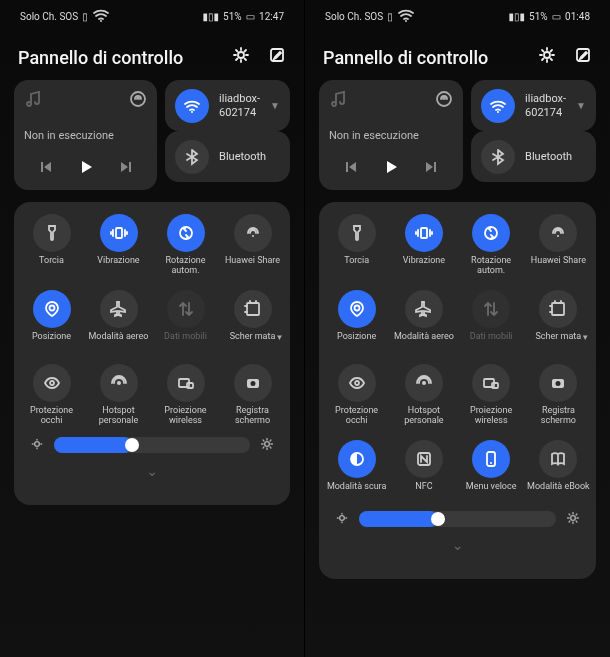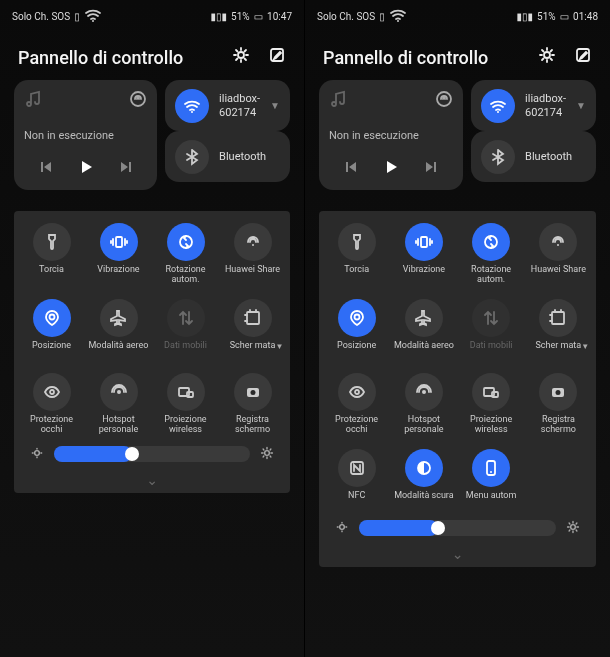--- a/index.html
+++ b/index.html
@@ -17,21 +17,21 @@
     height: 657px;
     background: linear-gradient(180deg, #0a0a0a 0%, #111 100%);
     position: relative;
     overflow: hidden;
   }
   .phone:first-child { border-right: 1px solid #000; }
   .status-bar {
     display: flex;
     justify-content: space-between;
     align-items: center;
-    padding: 6px 12px 2px;
+    padding: 6px 20px 2px;
     font-size: 10px;
     color: #ddd;
   }
   .status-left, .status-right { display: flex; align-items: center; gap: 4px; }
   .header {
     display: flex;
     align-items: center;
     justify-content: space-between;
     padding: 18px 18px 12px;
   }
@@ -62,24 +62,24 @@
   .circle-btn {
     width: 34px; height: 34px;
     border-radius: 50%;
     display: flex; align-items: center; justify-content: center;
     background: #3a3a3a;
   }
   .circle-btn.active { background: #2f6df6; }
   .wifi-label { font-size: 11px; color: #ddd; line-height: 1.2; flex: 1; }
   .chev { color: #888; font-size: 10px; margin-left: auto; }
   .toggles {
-    margin: 13px 14px 8px;
+    margin: 4px 14px 8px;
     background: #2a2a2a;
-    border-radius: 4px;
-    padding: 12px 6px 3px;
+    border-radius: 16px;
+    padding: 12px 6px 24px;
   }
   .toggle-grid {
     display: grid;
     grid-template-columns: repeat(4, 1fr);
     gap: 14px 4px;
   }
   .toggle-item {
     display: flex;
     flex-direction: column;
     align-items: center;
@@ -148,21 +148,21 @@
         <span>▯</span>
         <span style="color:#ccc"><svg class="icon" viewBox="0 0 18 18">
               <path stroke="currentColor" stroke-width="1.8" fill="none" stroke-linecap="round" d="M2 7a12 12 0 0 1 14 0M4 10a8 8 0 0 1 10 0M7 13a4 4 0 0 1 4 0"></path>
               <circle cx="9" cy="15" r="1" fill="currentColor"></circle>
             </svg></span>
       </div>
       <div class="status-right">
         <span>▮▯▮</span>
         <span>51%</span>
         <span>▭</span>
-        <span>10:47</span>
+        <span>12:47</span>
       </div>
     </div>
 
     <div class="header">
       <h1>Pannello di controllo</h1>
       <div class="header-icons">
         <span style="color:#eee"><svg class="icon" viewBox="0 0 18 18">
               <circle cx="9" cy="9" r="3" stroke="currentColor" stroke-width="1.8" fill="none" stroke-linecap="round"></circle>
               <path stroke="currentColor" stroke-width="1.8" fill="none" stroke-linecap="round" d="M9 2v2M9 14v2M2 9h2M14 9h2M4 4l1.5 1.5M12.5 12.5L14 14M4 14l1.5-1.5M12.5 5.5L14 4"></path>
             </svg></span>
@@ -523,45 +523,53 @@
     <div class="toggle-item">
       <div class="toggle-btn  " style="color:#ccc">
         <svg class="icon" viewBox="0 0 18 18">
                 <rect x="3" y="5" width="12" height="9" rx="2" fill="currentColor"></rect>
                 <circle cx="9" cy="9.5" r="2.5" fill="#2a2a2a"></circle>
               </svg>
       </div>
       <div class="toggle-label ">Registra schermo</div>
     </div>
     <div class="toggle-item">
+      <div class="toggle-btn active " style="color:#fff">
+        <svg class="icon" viewBox="0 0 18 18">
+                <circle cx="9" cy="9" r="6" stroke="currentColor" stroke-width="1.8" fill="none" stroke-linecap="round"></circle>
+                <path fill="currentColor" d="M9 3a6 6 0 0 0 0 12z"></path>
+              </svg>
+      </div>
+      <div class="toggle-label ">Modalità scura</div>
+    </div>
+    <div class="toggle-item">
       <div class="toggle-btn  " style="color:#ccc">
         <svg class="icon" viewBox="0 0 18 18">
                 <rect x="3" y="3" width="12" height="12" rx="2" stroke="currentColor" stroke-width="1.8" fill="none" stroke-linecap="round"></rect>
                 <path stroke="currentColor" stroke-width="1.8" fill="none" stroke-linecap="round" d="M6 12V6l6 6V6"></path>
               </svg>
       </div>
       <div class="toggle-label ">NFC</div>
     </div>
     <div class="toggle-item">
       <div class="toggle-btn active " style="color:#fff">
         <svg class="icon" viewBox="0 0 18 18">
-                <circle cx="9" cy="9" r="6" stroke="currentColor" stroke-width="1.8" fill="none" stroke-linecap="round"></circle>
-                <path fill="currentColor" d="M9 3a6 6 0 0 0 0 12z"></path>
-              </svg>
-      </div>
-      <div class="toggle-label ">Modalità scura</div>
-    </div>
-    <div class="toggle-item">
-      <div class="toggle-btn active " style="color:#fff">
-        <svg class="icon" viewBox="0 0 18 18">
                 <rect x="5" y="2" width="8" height="14" rx="2" stroke="currentColor" stroke-width="1.8" fill="none" stroke-linecap="round"></rect>
                 <circle cx="9" cy="13" r="1" fill="currentColor"></circle>
               </svg>
       </div>
-      <div class="toggle-label ">Menu autom</div>
+      <div class="toggle-label ">Menu veloce</div>
+    </div>
+    <div class="toggle-item">
+      <div class="toggle-btn  " style="color:#ccc">
+        <svg class="icon" viewBox="0 0 18 18">
+                <path stroke="currentColor" stroke-width="1.8" fill="none" stroke-linecap="round" d="M3 4v10a6 6 0 0 1 6 0V4a6 6 0 0 0-6 0zM15 4v10a6 6 0 0 0-6 0V4a6 6 0 0 1 6 0z"></path>
+              </svg>
+      </div>
+      <div class="toggle-label ">Modalità eBook</div>
     </div>
         </div>
       <div class="brightness">
         <span style="color:#aaa"><svg class="brightness-icon" viewBox="0 0 18 18">
               <circle cx="9" cy="9" r="3" stroke="currentColor" stroke-width="1.8" fill="none" stroke-linecap="round"></circle>
               <path stroke="currentColor" stroke-width="1.8" fill="none" stroke-linecap="round" d="M9 4V3M9 15v-1M4 9H3M15 9h-1"></path>
             </svg></span>
         <div class="slider-track">
           <div class="slider-fill" style="width:40%"></div>
           <div class="slider-thumb" style="left:40%"></div>

